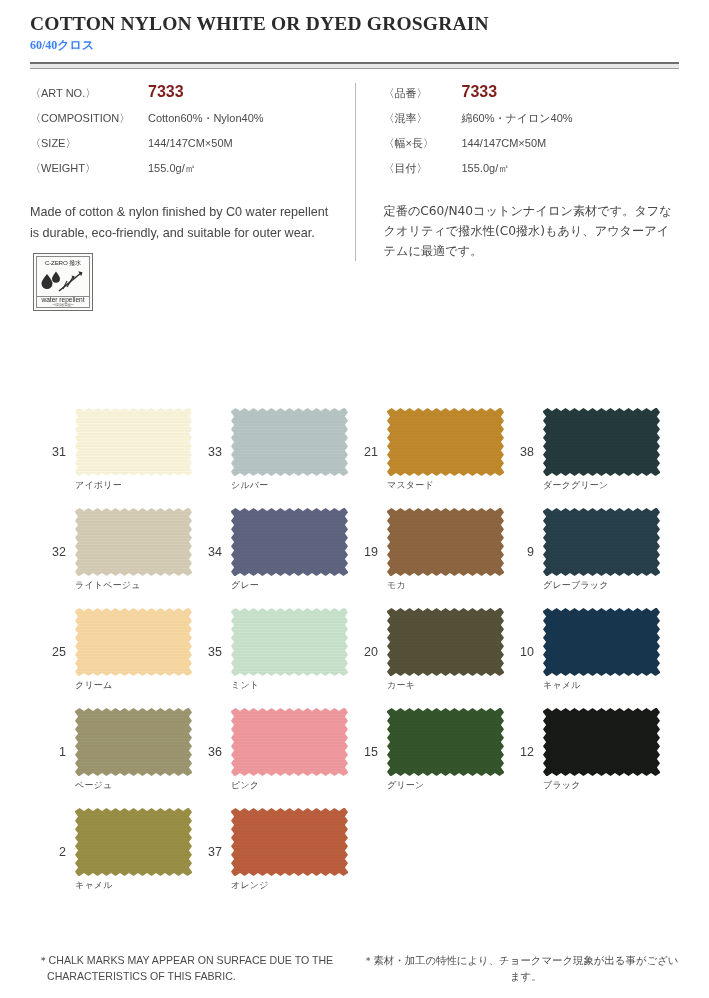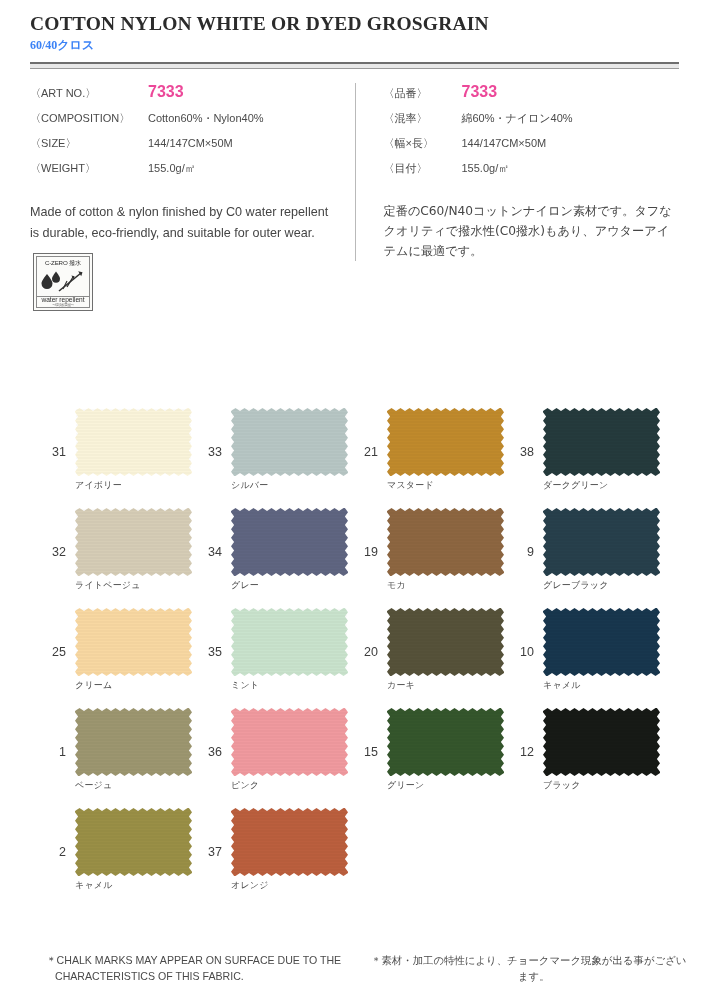--- a/index.html
+++ b/index.html
@@ -86,21 +86,21 @@
   }
   .spec-col.right td.spec-label { width: 78px; }
   td.spec-value {
     font-size: 13px;
     color: #3c3c3c;
     white-space: nowrap;
   }
   td.spec-value.artno {
     font-size: 16px;
     font-weight: bold;
-    color: #ec4899;
+    color: #7f1d1d;
   }
   .desc {
     font-size: 12.6px;
     line-height: 1.65;
     color: #454545;
     margin-top: 16px;
   }
   .desc.jp {
     font-family: "DejaVu Sans", sans-serif;
     font-size: 12.2px;
@@ -198,21 +198,21 @@
     font-size: 9px;
     color: #4a4a4a;
     margin-top: 3px;
     white-space: nowrap;
     letter-spacing: 0.2px;
   }
 
   
   .footer {
     position: absolute;
-    left: 38px;
+    left: 30px;
     top: 952px;
     width: 649px;
     display: flex;
   }
   .footer-col { width: 50%; box-sizing: border-box; }
   .footer-col.left { padding-left: 8px; padding-right: 18px; }
   .footer-col.right { padding-left: 8px; text-align: center; }
   .footnote {
     font-size: 10.6px;
     line-height: 1.55;

